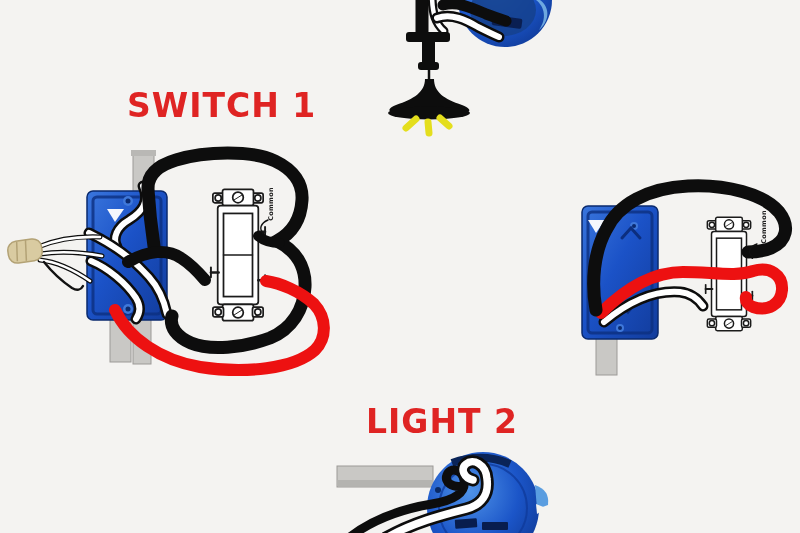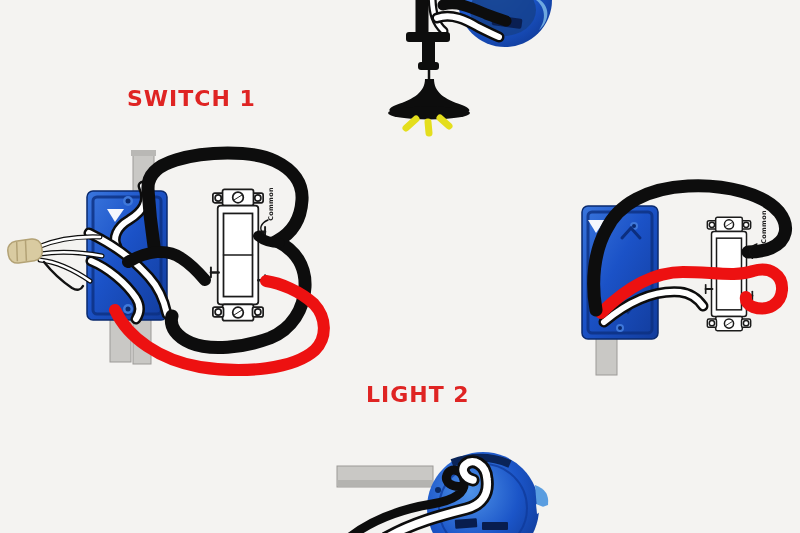--- a/index.html
+++ b/index.html
@@ -8,21 +8,21 @@
     width:800px;height:533px;
     background:var(--canvas-bg,#f4f3f1);
     overflow:hidden;
     font-family:"DejaVu Sans","Liberation Sans",sans-serif;
   }
   #stage svg{position:absolute;left:0;top:0;}
   .diagram-label{
     position:absolute;
     color:var(--label-red,#df2423);
     font-weight:bold;
-    font-size:22px;
+    font-size:33px;
     letter-spacing:1px;
     white-space:nowrap;
     user-select:none;
   }
   .common-label{
     position:absolute;
     width:40px;
     text-align:center;
     font-size:6.5px;
     font-weight:600;
@@ -204,16 +204,16 @@
       <path class="wwi" stroke-width="6" d="M 604,322 C 628,302 654,290 680,292 C 690,293 698,299 703,306"></path>
 
       <path class="wr" stroke-width="12" d="M 601,313 C 622,292 650,272 683,272 C 712,272 736,277 753,271 C 770,266 783,275 782,290 C 781,304 768,312 753,307 C 748,305 745,301 746,297"></path>
 
       <path class="wb" stroke-width="13" d="M 596,310 C 591,282 594,252 606,230 C 618,204 648,188 688,186 C 726,184 764,194 779,212 C 790,226 787,241 771,248 C 764,251 757,252 748,252"></path>
       <path class="thin" stroke-width="1.4" d="M 757,244 C 749,247 747,253 753,257"></path>
     </g>
   </svg>
 
   <div class="diagram-label" style="left:127px;top:86px;">SWITCH 1</div>
-  <div class="diagram-label" style="left:366px;top:382px;">LIGHT 2</div>
+  <div class="diagram-label" style="left:366px;top:402px;">LIGHT 2</div>
   <div class="common-label" style="left:251px;top:200px;">Common</div>
   <div class="common-label" style="left:744px;top:223px;">Common</div>
 </div>
 
 </body></html>

